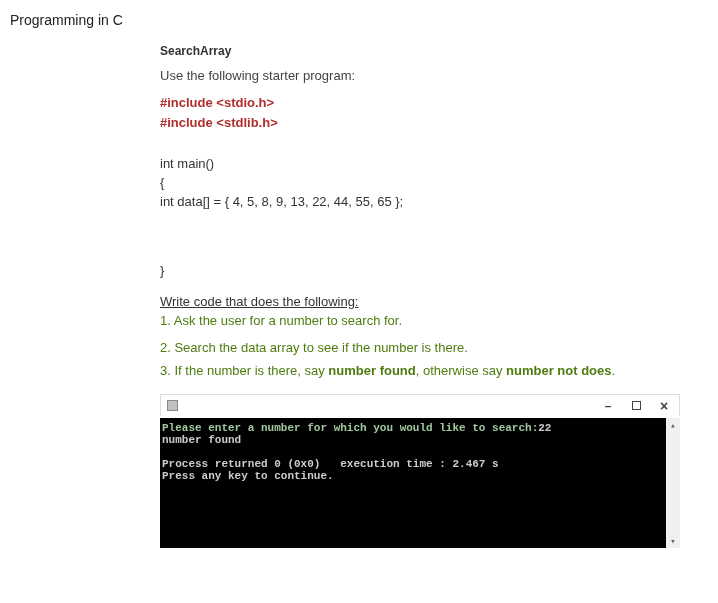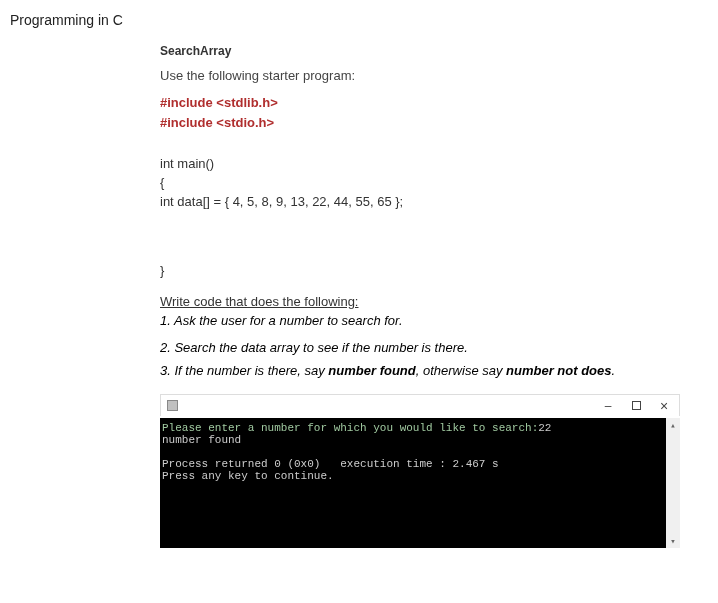--- a/index.html
+++ b/index.html
@@ -6,25 +6,25 @@
     body { width: 718px; height: 603px; font-family: Arial, Helvetica, sans-serif; font-size: 13px; color: #333; background: #fff; }
     .page-title { font-size: 14px; padding: 12px 1px 8px 10px; color: #222; }
     .content { margin-left: 160px; margin-right: 20px; }
     .heading { font-weight: bold; font-size: 12px; margin-top: 8px; margin-bottom: 10px; color: #333; }
     .instr { color: #444; margin-bottom: 10px; }
     .code-line { color: #b02e2e; line-height: 1.5; }
     .bold { font-weight: bold; }
     .block-space { height: 10px; }
     .black-line { color: #333; margin-top: 4px; }
     .intro { color: #333; margin-top: 16px; text-decoration: underline; }
-    .list-item { color: #000000; margin-top: 4px; font-style: italic; }
+    .list-item { color: #4d7c0f; margin-top: 4px; }
     .list-item .hl { font-weight: bold; }
     .gap1 { margin-top: 12px; }
     .gap2 { margin-top: 8px; }
-    .console-wrap { margin-top: 16px; width: 520px; }
+    .console-wrap { margin-top: 16px; width: 520px; font-weight: bold; }
     .titlebar {
       height: 22px;
       background: #fff;
       display: flex;
       align-items: center;
       justify-content: space-between;
       border-top: 1px solid #ddd;
       border-left: 1px solid #ddd;
       border-right: 1px solid #ddd;
       padding: 0 8px 0 6px;
@@ -63,22 +63,22 @@
   </style>
 </head>
 <body>
 
 <div class="page-title">Programming in C</div>
 
 <div class="content">
   <div class="heading">SearchArray</div>
   <div class="instr">Use the following starter program:</div>
 
+  <div class="code-line bold">#include &lt;stdio.h&gt;</div>
   <div class="code-line bold">#include &lt;stdlib.h&gt;</div>
-  <div class="code-line bold">#include &lt;stdio.h&gt;</div>
   <div class="block-space"></div>
   <div class="block-space"></div>
   <div class="black-line">int main()</div>
   <div class="black-line">{</div>
   <div class="black-line"> int data[] = { 4, 5, 8, 9, 13, 22, 44, 55, 65 };</div>
   <div style="height:50px"></div>
   <div class="black-line">}</div>
 
   <div class="intro">Write code that does the following:</div>
   <div class="list-item">1. Ask the user for a number to search for.</div>

